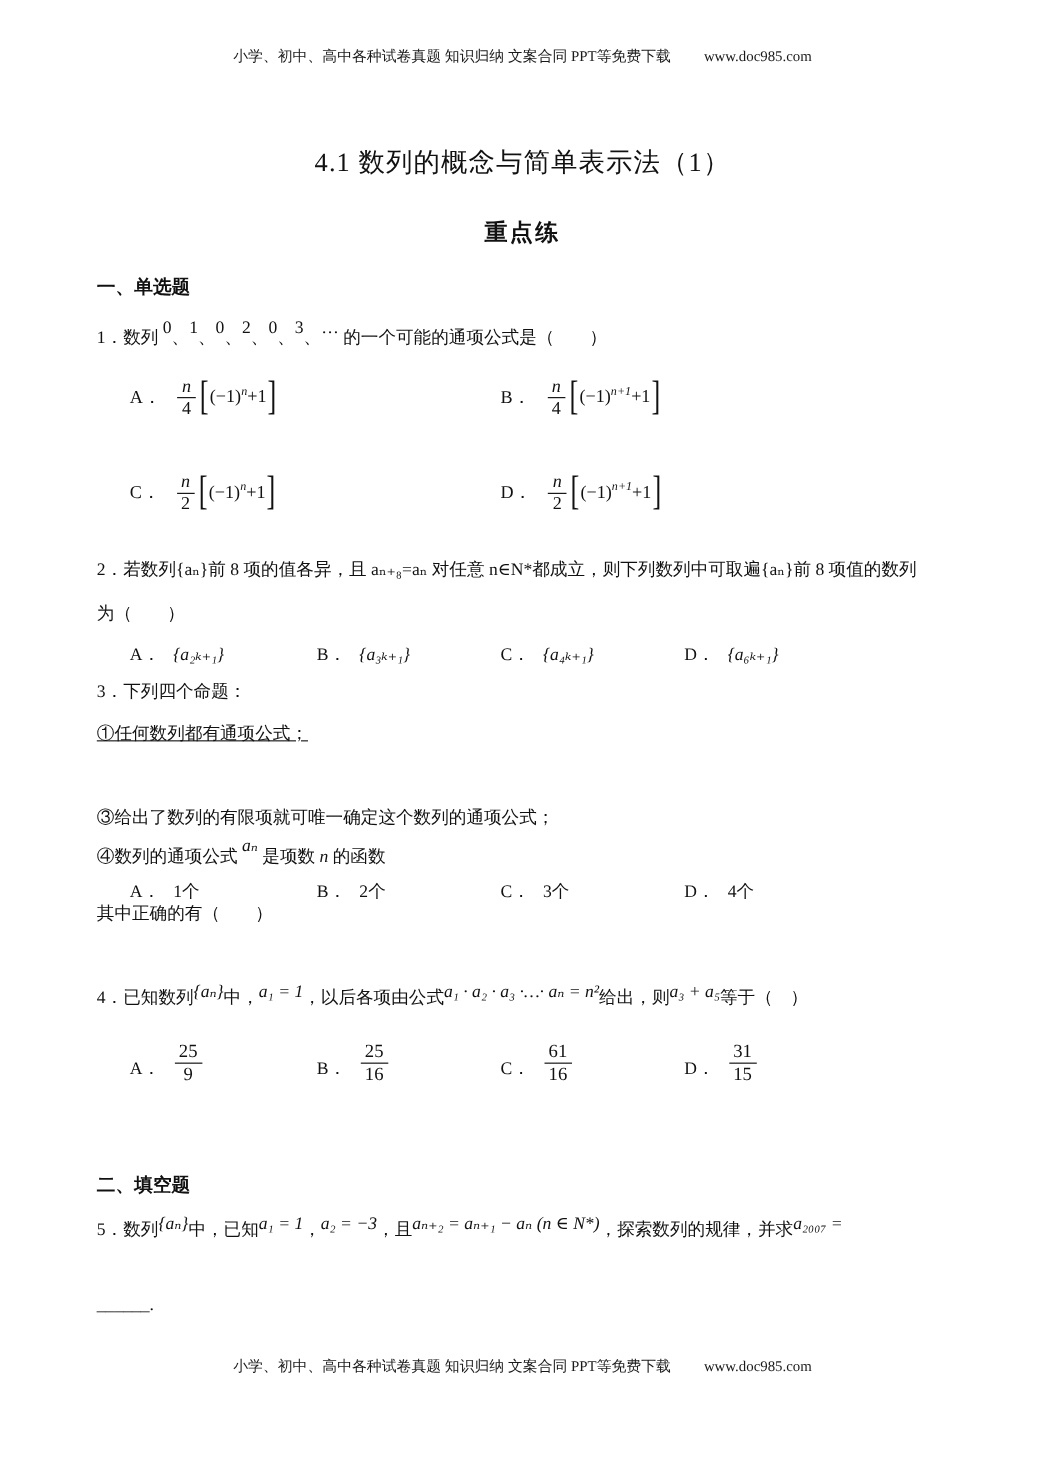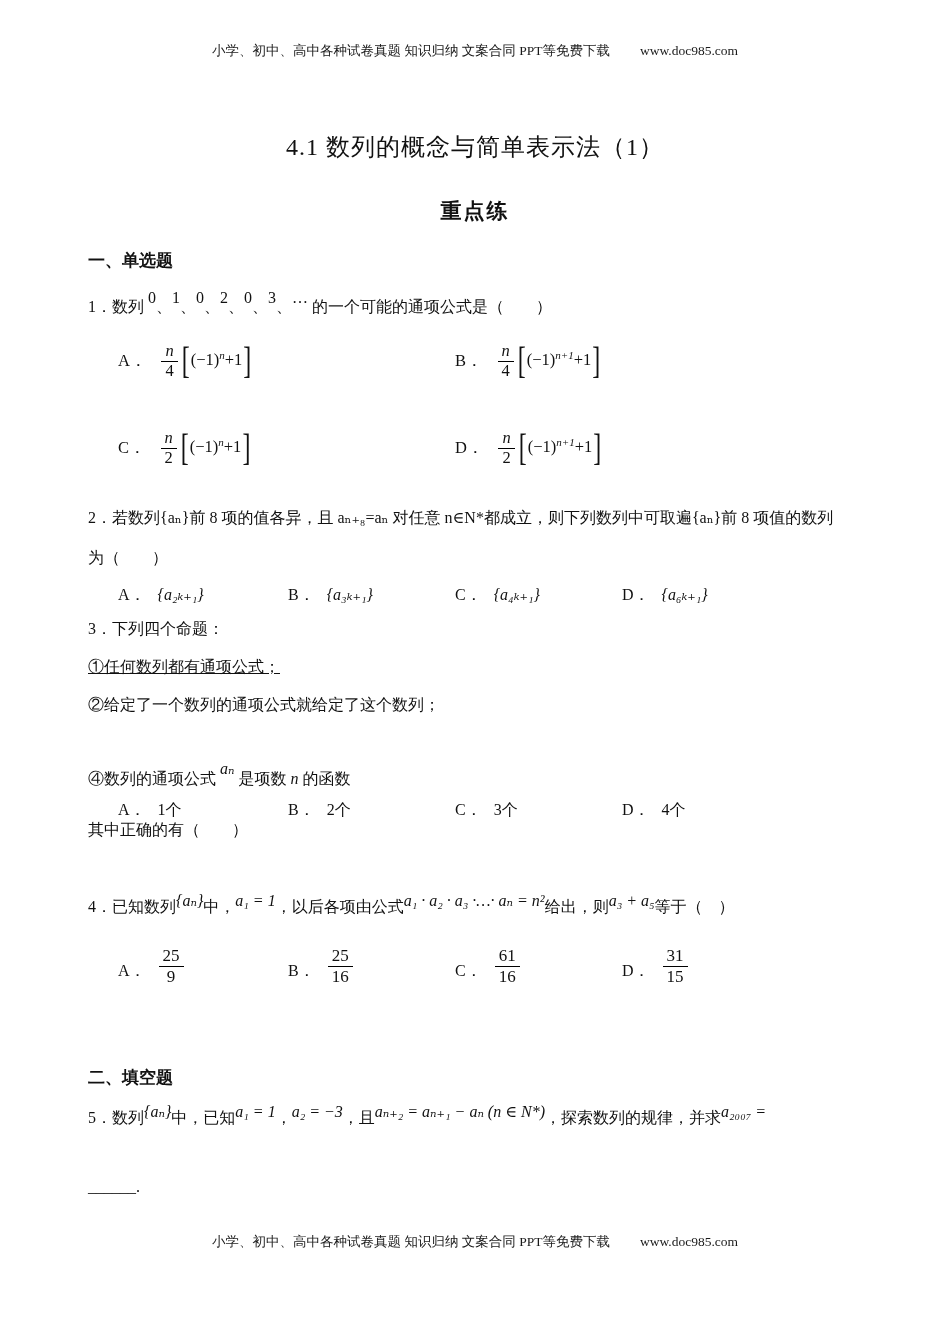--- a/index.html
+++ b/index.html
@@ -115,21 +115,21 @@
   <div class="line q2l1">2．若数列{aₙ}前 8 项的值各异，且 aₙ₊₈=aₙ 对任意 n∈N*都成立，则下列数列中可取遍{aₙ}前 8 项值的数列</div>
   <div class="line q2l2">为（　　）</div>
 
   <span class="optrow-item r-q2 oA"><span>A．</span><span class="oval mi">{a₂ₖ₊₁}</span></span>
   <span class="optrow-item r-q2 oB"><span>B．</span><span class="oval mi">{a₃ₖ₊₁}</span></span>
   <span class="optrow-item r-q2 oC"><span>C．</span><span class="oval mi">{a₄ₖ₊₁}</span></span>
   <span class="optrow-item r-q2 oD"><span>D．</span><span class="oval mi">{a₆ₖ₊₁}</span></span>
 
   <div class="line q3line">3．下列四个命题：</div>
   <div class="line q3i1">①任何数列都有通项公式；</div>
-  <div class="line q3i2">②给定了一个数列的通项公式就给定了这个数列；</div>
+  <div class="line q3i3">③给出了数列的有限项就可唯一确定这个数列的通项公式；</div>
   <div class="line q3i4">
     <span>④数列的通项公式</span>
     <span class="mi up2">aₙ</span>
     <span>是项数 </span><span class="mi">n</span><span> 的函数</span>
   </div>
   <div class="line q3q">其中正确的有（　　）</div>
 
   <span class="optrow-item r-q3 oA"><span>A．</span><span class="oval">1个</span></span>
   <span class="optrow-item r-q3 oB"><span>B．</span><span class="oval">2个</span></span>
   <span class="optrow-item r-q3 oC"><span>C．</span><span class="oval">3个</span></span>

